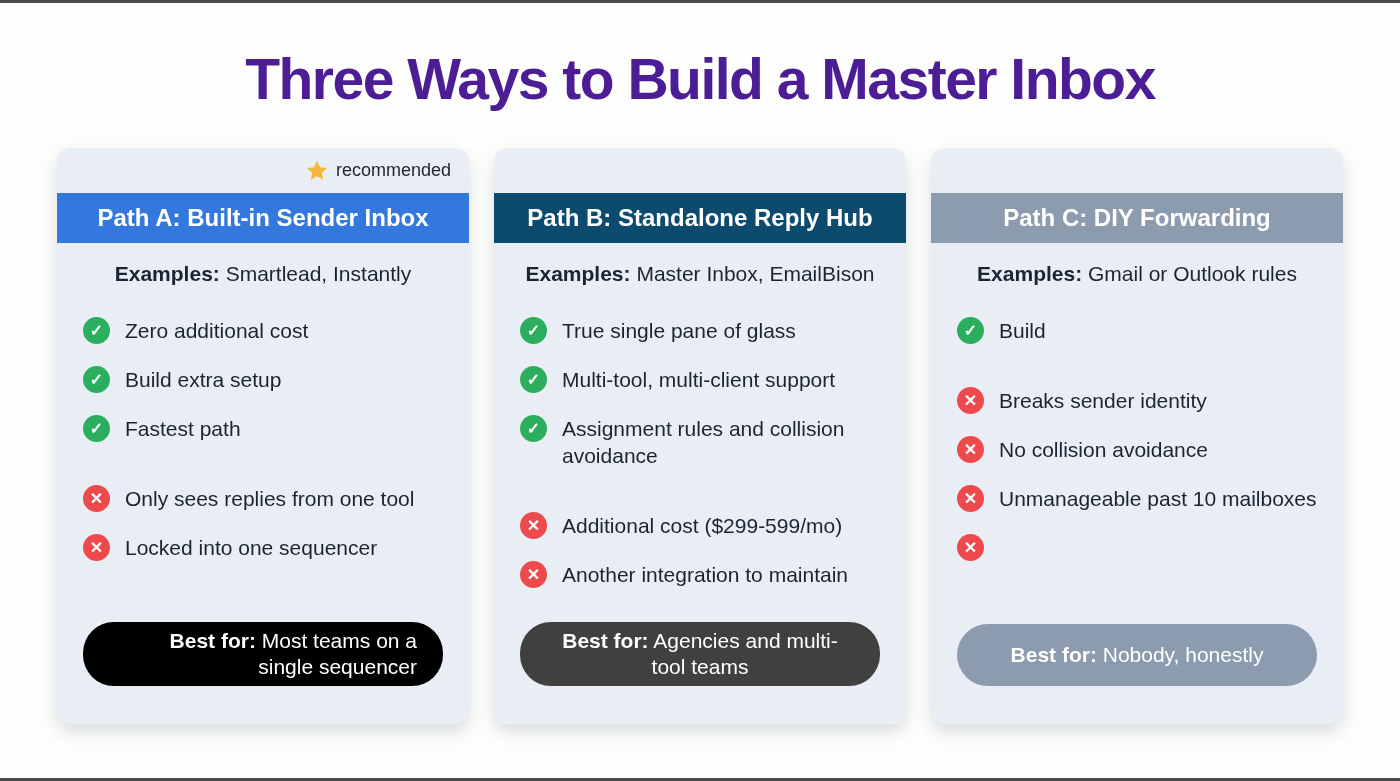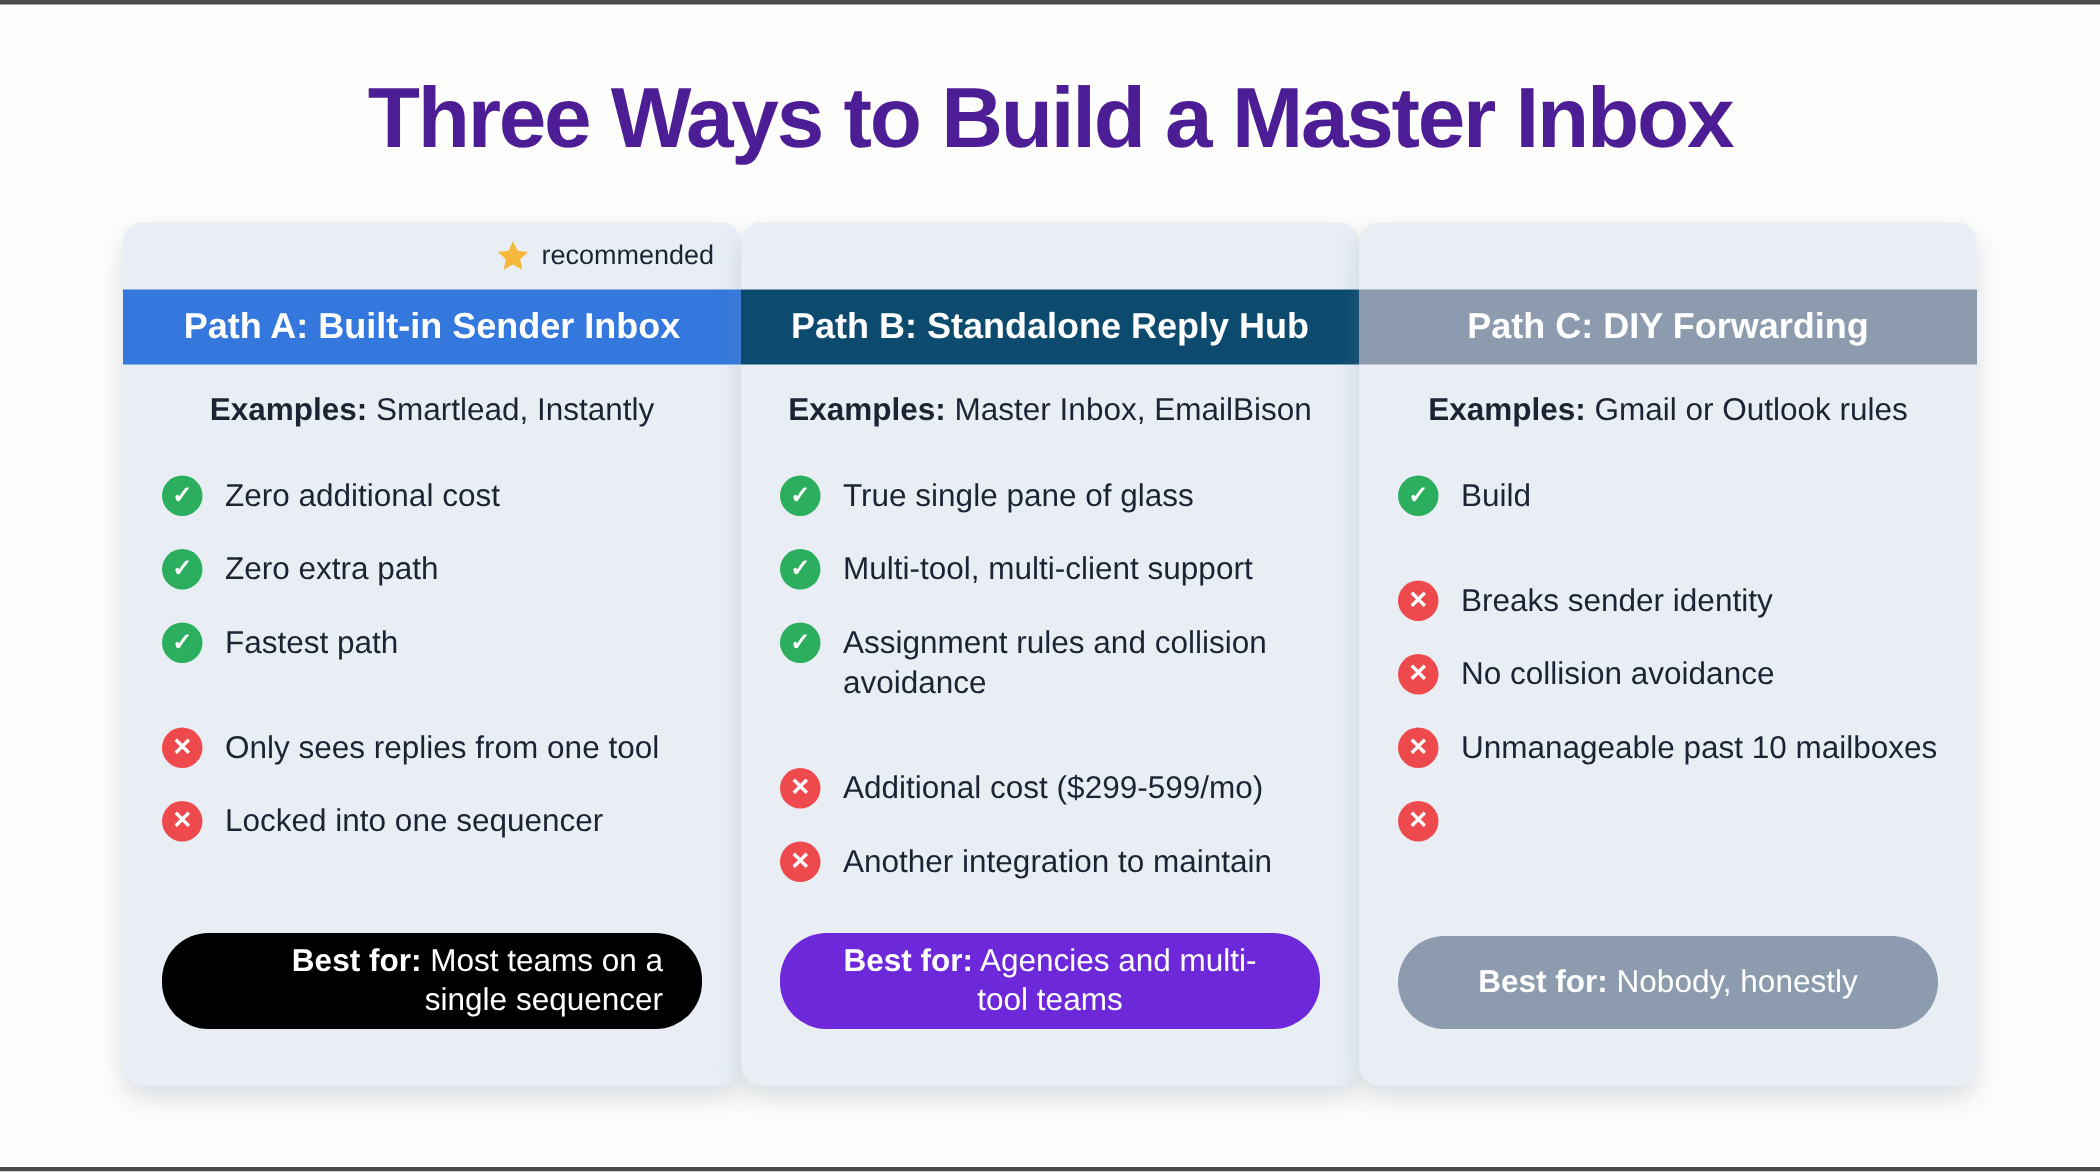--- a/index.html
+++ b/index.html
@@ -21,20 +21,21 @@
     text-align: center;
     margin-top: 46px;
     font-size: 57px;
     font-weight: 800;
     letter-spacing: -1.5px;
   }
 
   .cards {
     display: flex;
     justify-content: center;
+    gap: 25px;
     margin-top: 36px;
   }
   .card {
     width: 412px;
     height: 576px;
     background: #e9eef5;
     border-radius: 14px;
     overflow: hidden;
     position: relative;
     box-shadow: 0 8px 16px rgba(130, 142, 165, 0.28);
@@ -141,21 +142,21 @@
         <span class="bold">Examples:</span>
         <span>Smartlead, Instantly</span>
       </div>
       <div class="items">
         <div class="item">
           <span class="item-icon" style="background: rgb(43, 174, 94);">✓</span>
           <span>Zero additional cost</span>
         </div>
         <div class="item">
           <span class="item-icon" style="background: rgb(43, 174, 94);">✓</span>
-          <span>Zero extra path</span>
+          <span>Build extra setup</span>
         </div>
         <div class="item">
           <span class="item-icon" style="background: rgb(43, 174, 94);">✓</span>
           <span>Fastest path</span>
         </div>
         <div class="item group-gap">
           <span class="item-icon" style="background: rgb(238, 74, 77);">✕</span>
           <span>Only sees replies from one tool</span>
         </div>
         <div class="item">
@@ -195,21 +196,21 @@
         </div>
         <div class="item group-gap">
           <span class="item-icon" style="background: rgb(238, 74, 77);">✕</span>
           <span>Additional cost ($299-599/mo)</span>
         </div>
         <div class="item">
           <span class="item-icon" style="background: rgb(238, 74, 77);">✕</span>
           <span>Another integration to maintain</span>
         </div>
       </div>
-      <div class="best-pill" style="background: #6d28d9;">
+      <div class="best-pill" style="background: #404040;">
         <div>
           <span class="bold">Best for:</span>
           <span>Agencies and multi-tool teams</span>
         </div>
       </div>
     </div>
   </div>
 
   <div class="card">
     <div class="card-top"></div>

